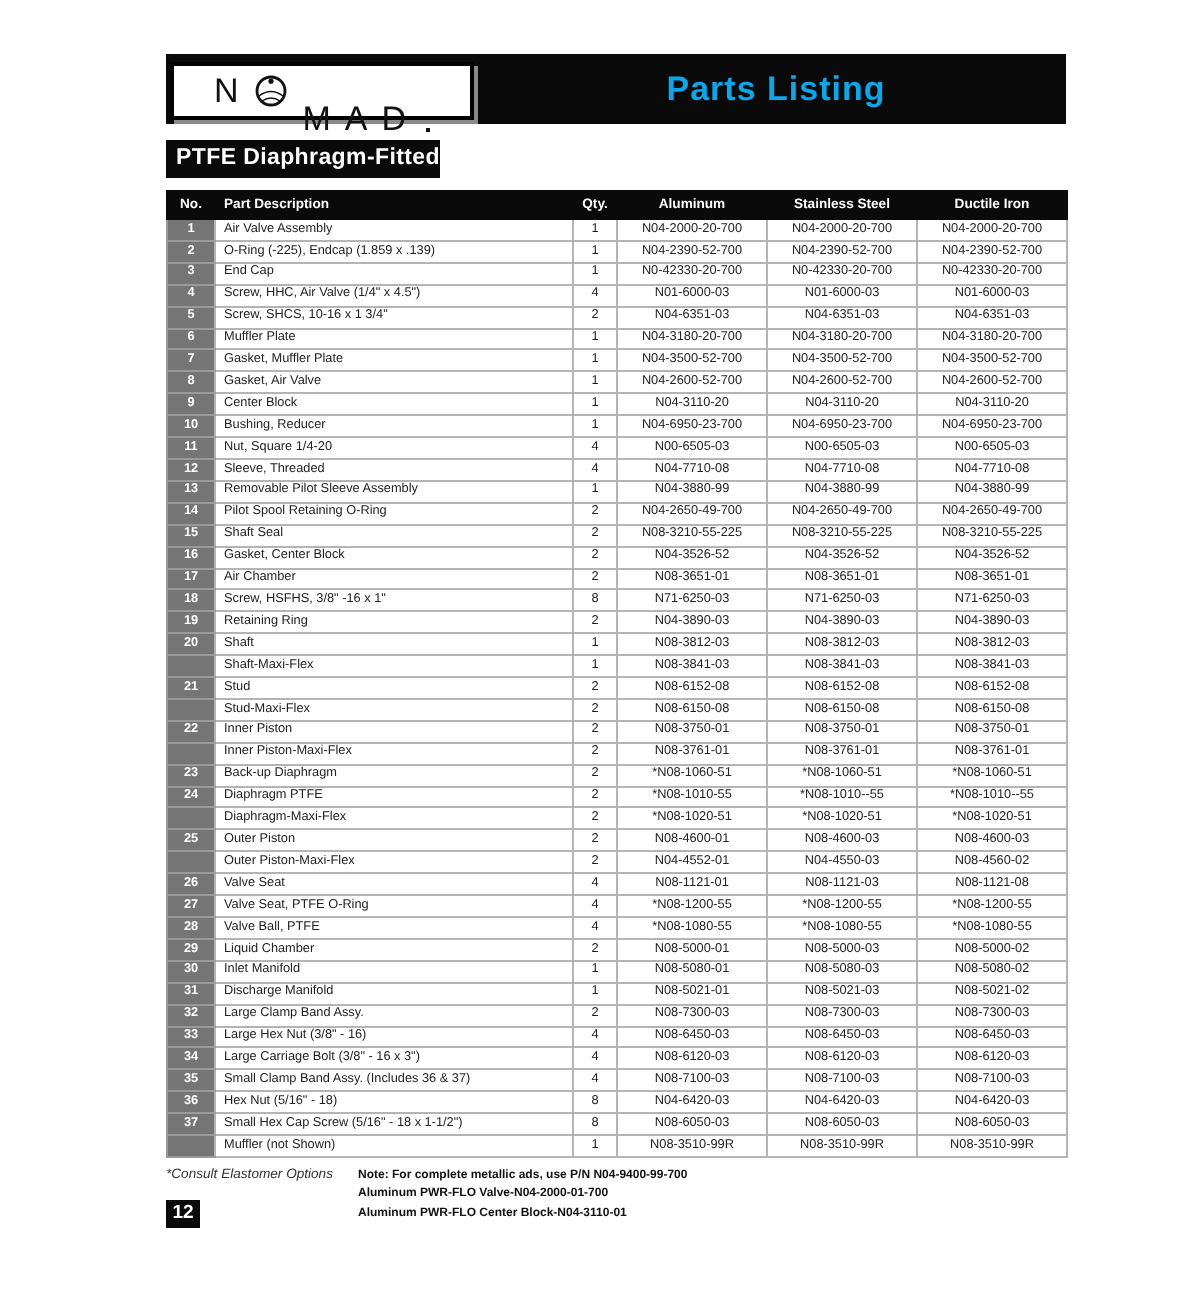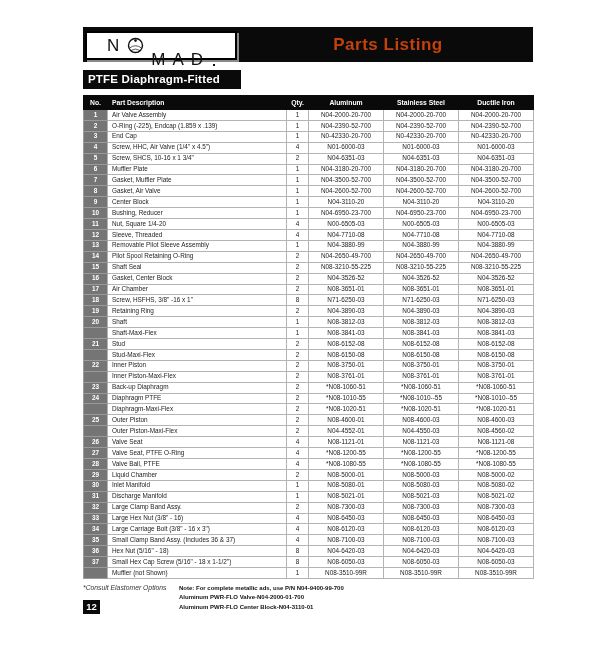--- a/index.html
+++ b/index.html
@@ -22,27 +22,27 @@
     display:flex; align-items:center; justify-content:center;
   }
   .logo-letters {
     display:flex; align-items:center; gap:7px;
     font-size:17px; font-weight:500; color:#111; letter-spacing:1px;
   }
   .logo-letters span { display:inline-block; }
   .logo-tm { align-self:flex-end; width:2px; height:2px; background:#111; margin-left:-4px; margin-bottom:4px; }
   .header-title {
     flex:1; margin-left:160px; text-align:center;
-    color:#c2410c; font-weight:bold; font-size:17px; letter-spacing:0.5px;
+    color:#0ea5e9; font-weight:bold; font-size:17px; letter-spacing:0.5px;
   }
 
   
   .section-label {
     display:inline-block; margin-top:8px; background:#0a0a0a; color:#fff;
-    font-weight:bold; font-size:11.5px; padding:3px 21px 4px 5px; letter-spacing:0.2px;
+    font-weight:bold; font-size:11.5px; padding:3px 0 4px 5px; letter-spacing:0.2px;
   }
 
   
   table.parts {
     width:450px; margin-top:6px; border-collapse:collapse;
     font-size:6.4px; color:#222; table-layout:fixed;
   }
   table.parts th {
     background:#0a0a0a; color:#fff; font-size:6.8px; font-weight:bold;
     padding:3px 2px; border:1px solid #0a0a0a; text-align:center;

